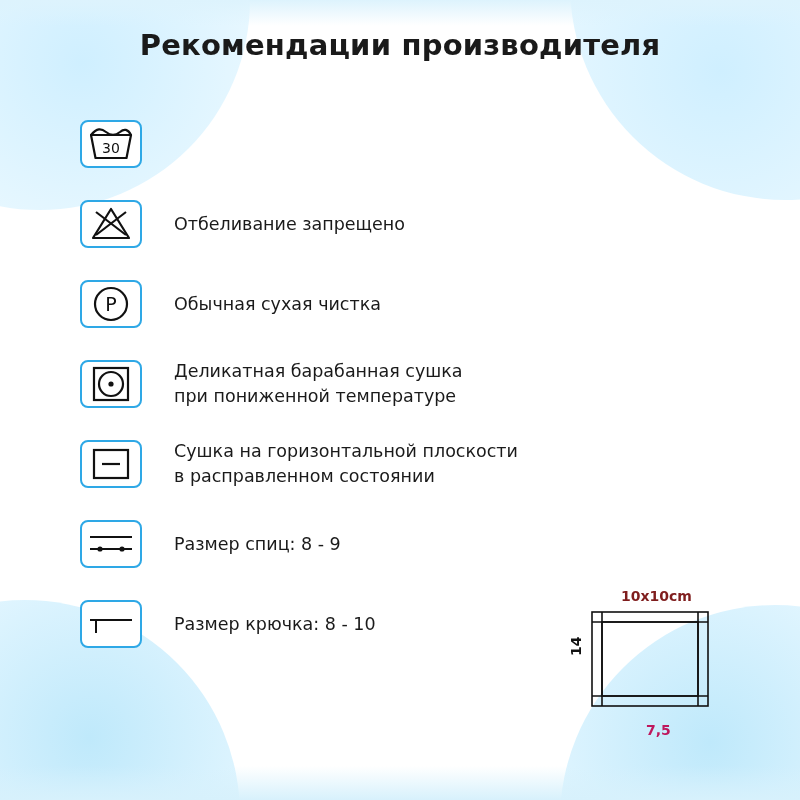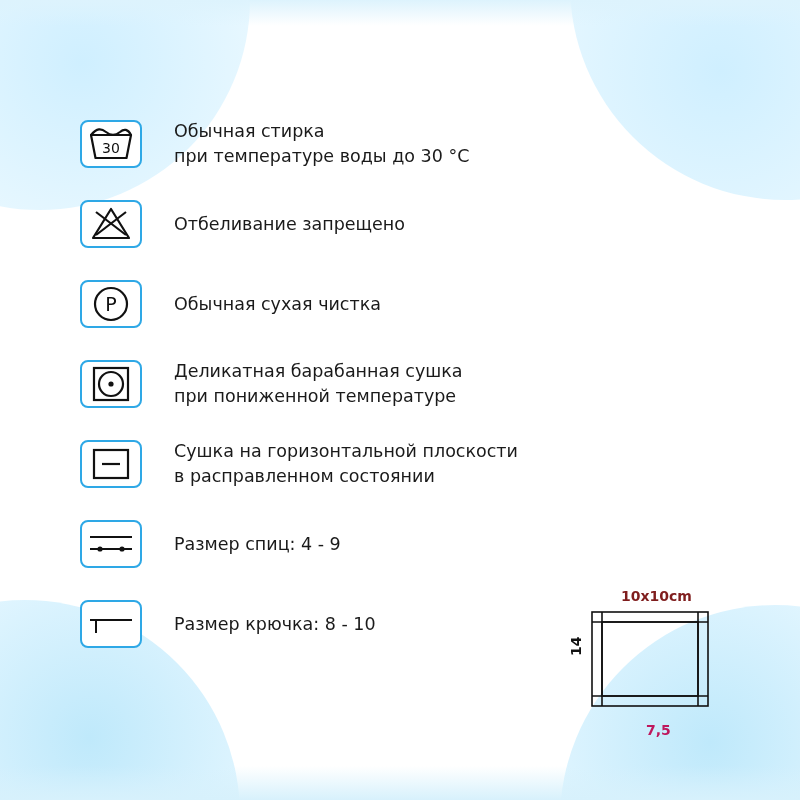--- a/index.html
+++ b/index.html
@@ -165,33 +165,32 @@
 
 <div id="page">
 
   <div class="corner corner-tl"></div>
   <div class="corner corner-tr"></div>
   <div class="corner corner-bl"></div>
   <div class="corner corner-br"></div>
   <div class="edge-top"></div>
   <div class="edge-bottom"></div>
 
+  <h1 class="title">Рекомендации производителя</h1>
 
   <div class="list">
 
     <div class="row">
       <div class="icon-box">
         <svg width="46" height="40" viewBox="0 0 46 40">
           <path d="M3 11 L43 11 L38.5 34 L7.5 34 Z" fill="none" stroke="#111" stroke-width="2.2" stroke-linejoin="round"></path>
           <path d="M3 11 C 9 4, 13 4, 18 8 C 23 12, 27 12, 32 8 C 36 4.5, 40 5, 43 11" fill="none" stroke="#111" stroke-width="2.2" stroke-linejoin="round" stroke-linecap="round"></path>
           <text x="23" y="29" text-anchor="middle" font-family="'DejaVu Sans', sans-serif" font-size="14" font-weight="400" fill="#111">30</text>
         </svg>
       </div>
-      <div class="row-label">Обычная стирка
-при температуре воды до 30 °C</div>
     </div>
 
 
     <div class="row">
       <div class="icon-box">
         <svg width="46" height="40" viewBox="0 0 46 40">
           <path d="M23 5 L41 34 L5 34 Z" fill="none" stroke="#111" stroke-width="2.2" stroke-linejoin="round"></path>
           <line x1="8" y1="8" x2="38" y2="31" stroke="#111" stroke-width="2.2"></line>
           <line x1="38" y1="8" x2="8" y2="31" stroke="#111" stroke-width="2.2"></line>
         </svg>
@@ -234,21 +233,21 @@
 
     <div class="row">
       <div class="icon-box">
         <svg width="50" height="40" viewBox="0 0 50 40">
           <line x1="4" y1="13" x2="46" y2="13" stroke="#111" stroke-width="2"></line>
           <line x1="4" y1="25" x2="46" y2="25" stroke="#111" stroke-width="2"></line>
           <circle cx="14" cy="25" r="2.6" fill="#111"></circle>
           <circle cx="36" cy="25" r="2.6" fill="#111"></circle>
         </svg>
       </div>
-      <div class="row-label">Размер спиц: 4 - 9</div>
+      <div class="row-label">Размер спиц: 8 - 9</div>
     </div>
 
     <div class="row">
       <div class="icon-box">
         <svg width="50" height="40" viewBox="0 0 50 40">
           <line x1="4" y1="16" x2="46" y2="16" stroke="#111" stroke-width="2"></line>
           <line x1="10" y1="16" x2="10" y2="29" stroke="#111" stroke-width="2"></line>
         </svg>
       </div>
       <div class="row-label">Размер крючка: 8 - 10</div>

